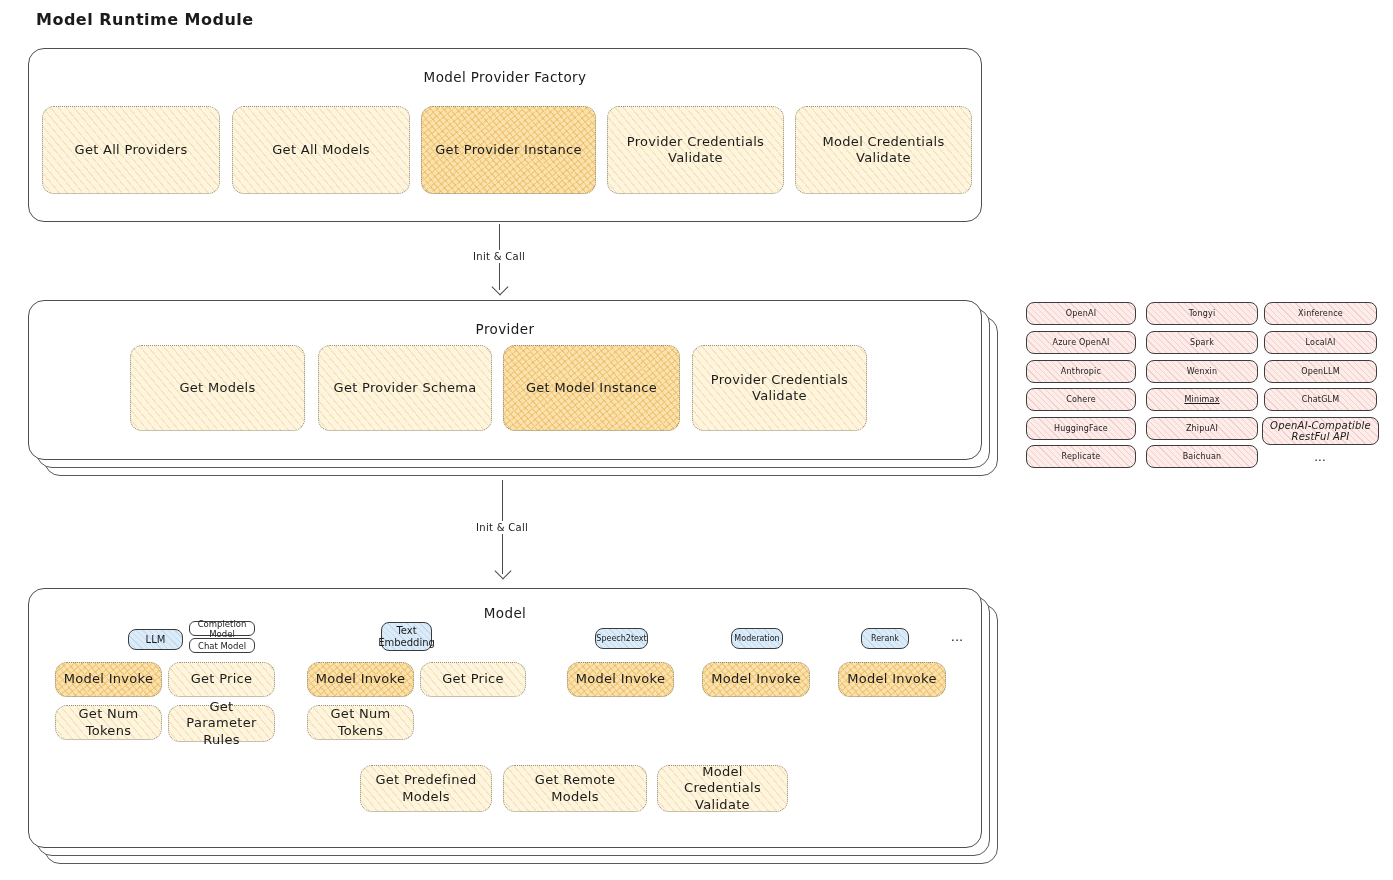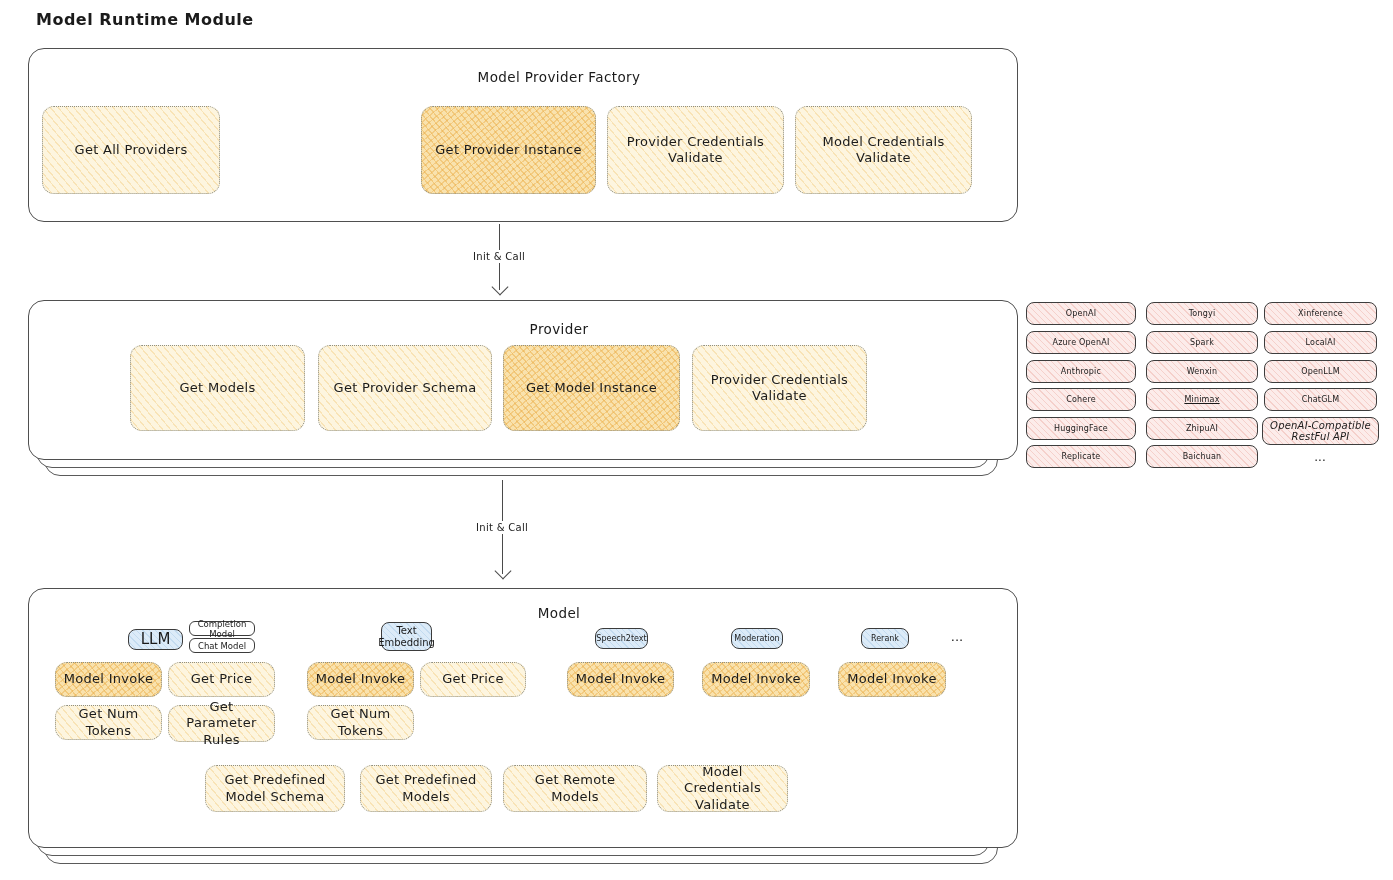--- a/index.html
+++ b/index.html
@@ -2,21 +2,21 @@
 <html><head>
 <meta charset="utf-8">
 <style>
   html,body{margin:0;padding:0;background:#fff;}
   #canvas{
     position:relative;width:1393px;height:880px;background:#ffffff;overflow:hidden;
     font-family:"DejaVu Sans",sans-serif;color:#1b1b1b;border-radius:29px;
   }
   
   .bigbox{
-    position:absolute;background:#fff;border:1.6px solid #4f4f4f;border-radius:16px;z-index:2;padding-left:36px;
+    position:absolute;background:#fff;border:1.6px solid #4f4f4f;border-radius:16px;z-index:2;
   }
   .stack-layer{
     position:absolute;background:#fff;border:1.5px solid #5a5a5a;border-radius:16px;z-index:1;
   }
   .sec-title{
     position:absolute;width:100%;text-align:center;font-size:13.5px;letter-spacing:.4px;z-index:3;
   }
   
   .btn{
     position:absolute;display:flex;align-items:center;justify-content:center;text-align:center;
@@ -73,20 +73,21 @@
 <body>
 
 <div id="canvas">
 
   <div class="page-title">Model Runtime Module</div>
 
   <div class="bigbox" style="left:28px;top:48px;width:952px;height:172px;">
     <div class="sec-title" style="top:20px;">Model Provider Factory</div>
   </div>
   <div class="btn" style="left:42px;top:106px;width:178px;height:88px;">Get All Providers</div>
+  <div class="btn" style="left:232px;top:106px;width:178px;height:88px;">Get All Models</div>
   <div class="btn hl" style="left:421px;top:106px;width:175px;height:88px;">Get Provider Instance</div>
   <div class="btn" style="left:607px;top:106px;width:177px;height:88px;">Provider Credentials Validate</div>
   <div class="btn" style="left:795px;top:106px;width:177px;height:88px;">Model Credentials Validate</div>
 
   <div class="arrow-line" style="left:499px;top:224px;height:66px;"></div>
   <div class="arrow-head" style="left:494px;top:281px;"></div>
   <div class="arrow-label" style="left:468px;top:250px;">Init &amp; Call</div>
 
   <div class="stack-layer" style="left:44px;top:316px;width:952px;height:158px;"></div>
   <div class="stack-layer" style="left:36px;top:308px;width:952px;height:158px;"></div>
@@ -125,39 +126,38 @@
   <div class="arrow-line" style="left:502px;top:480px;height:94px;"></div>
   <div class="arrow-head" style="left:497px;top:565px;"></div>
   <div class="arrow-label" style="left:471px;top:521px;">Init &amp; Call</div>
 
   <div class="stack-layer" style="left:44px;top:604px;width:952px;height:258px;"></div>
   <div class="stack-layer" style="left:36px;top:596px;width:952px;height:258px;"></div>
   <div class="bigbox" style="left:28px;top:588px;width:952px;height:258px;">
     <div class="sec-title" style="top:16px;">Model</div>
   </div>
 
-  <div class="tag-blue" style="left:128px;top:629px;width:55px;height:21px;font-size:15px;">LLM</div>
+  <div class="tag-blue" style="left:128px;top:629px;width:55px;height:21px;font-size:10px;">LLM</div>
   <div class="tag-white" style="left:189px;top:621px;width:66px;height:15px;">Completion Model</div>
   <div class="tag-white" style="left:189px;top:638px;width:66px;height:15px;">Chat Model</div>
   <div class="tag-blue" style="left:381px;top:622px;width:51px;height:29px;font-size:10px;">Text Embedding</div>
   <div class="tag-blue" style="left:595px;top:628px;width:53px;height:21px;">Speech2text</div>
   <div class="tag-blue" style="left:731px;top:628px;width:52px;height:21px;">Moderation</div>
   <div class="tag-blue" style="left:861px;top:628px;width:48px;height:21px;">Rerank</div>
   <div class="chip-ellipsis" style="left:944px;top:626px;width:26px;height:21px;font-size:13px;">...</div>
 
   <div class="btn hl" style="left:55px;top:662px;width:107px;height:35px;">Model Invoke</div>
   <div class="btn" style="left:168px;top:662px;width:107px;height:35px;">Get Price</div>
   <div class="btn hl" style="left:307px;top:662px;width:107px;height:35px;">Model Invoke</div>
   <div class="btn" style="left:420px;top:662px;width:106px;height:35px;">Get Price</div>
   <div class="btn hl" style="left:567px;top:662px;width:107px;height:35px;">Model Invoke</div>
   <div class="btn hl" style="left:702px;top:662px;width:108px;height:35px;">Model Invoke</div>
   <div class="btn hl" style="left:838px;top:662px;width:108px;height:35px;">Model Invoke</div>
 
   <div class="btn" style="left:55px;top:705px;width:107px;height:35px;">Get Num Tokens</div>
   <div class="btn" style="left:168px;top:705px;width:107px;height:37px;">Get Parameter Rules</div>
   <div class="btn" style="left:307px;top:705px;width:107px;height:35px;">Get Num Tokens</div>
 
-  <div class="btn" style="left:205px;top:765px;width:140px;height:47px;">Get Predefined Model Schema</div>
   <div class="btn" style="left:360px;top:765px;width:132px;height:47px;">Get Predefined Models</div>
   <div class="btn" style="left:503px;top:765px;width:144px;height:47px;">Get Remote Models</div>
   <div class="btn" style="left:657px;top:765px;width:131px;height:47px;">Model Credentials Validate</div>
 
 </div>
 
 </body></html>

